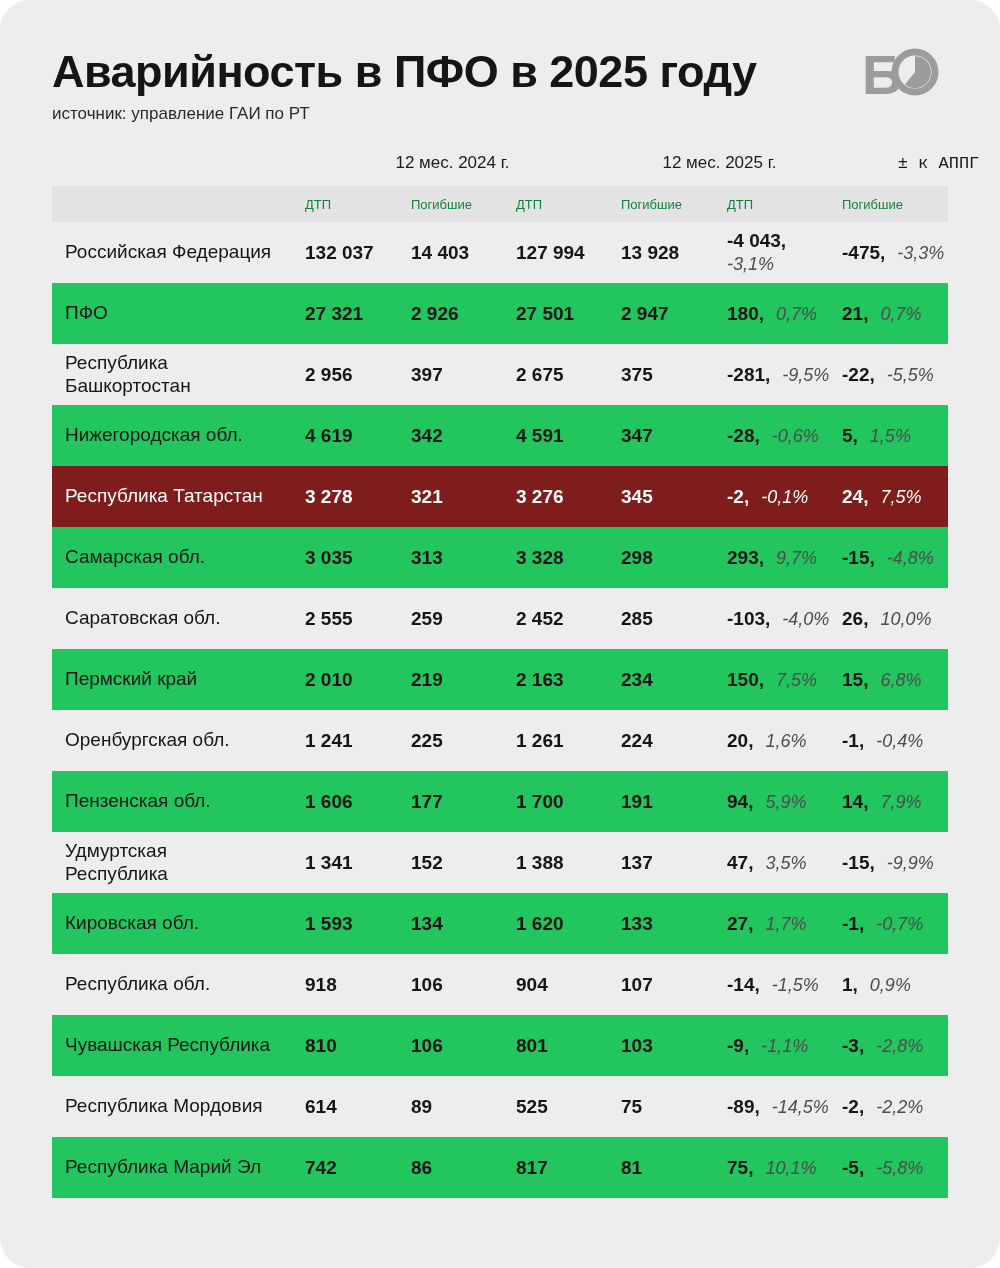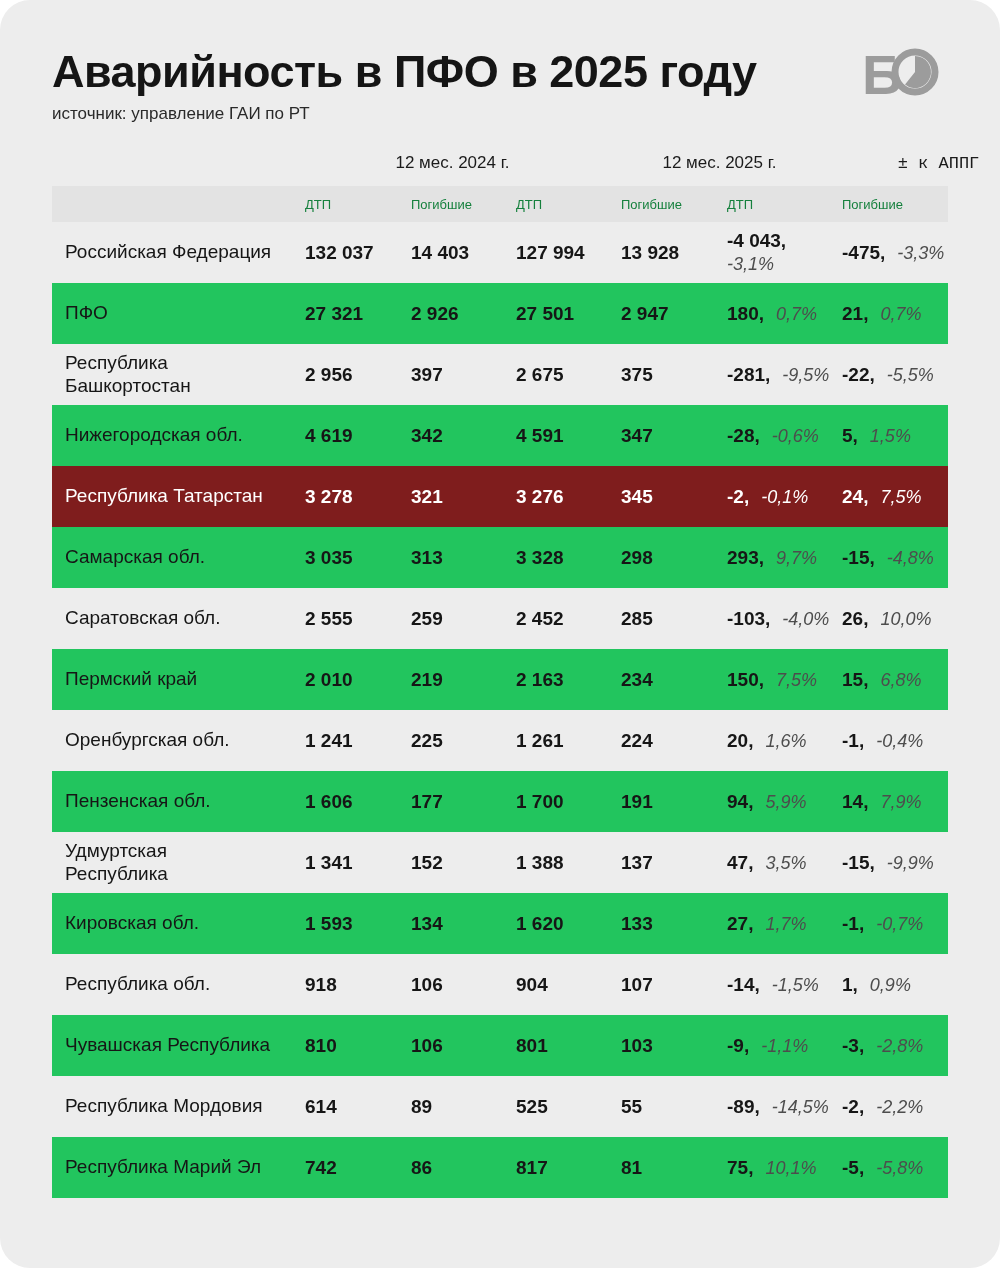--- a/index.html
+++ b/index.html
@@ -245,21 +245,21 @@
     <div class="cell num">103</div>
     <div class="cell change dtp-change-cell"><span class="val">-9,</span><span class="pct">-1,1%</span></div>
     <div class="cell change"><span class="val">-3,</span><span class="pct">-2,8%</span></div>
   </div>
 
   <div class="grid-row data-row">
     <div class="cell region">Республика Мордовия</div>
     <div class="cell num">614</div>
     <div class="cell num">89</div>
     <div class="cell num">525</div>
-    <div class="cell num">55</div>
+    <div class="cell num">75</div>
     <div class="cell change dtp-change-cell"><span class="val">-89,</span><span class="pct">-14,5%</span></div>
     <div class="cell change"><span class="val">-2,</span><span class="pct">-2,2%</span></div>
   </div>
 
   <div class="grid-row data-row stripe">
     <div class="cell region">Республика Марий Эл</div>
     <div class="cell num">742</div>
     <div class="cell num">86</div>
     <div class="cell num">817</div>
     <div class="cell num">81</div>

